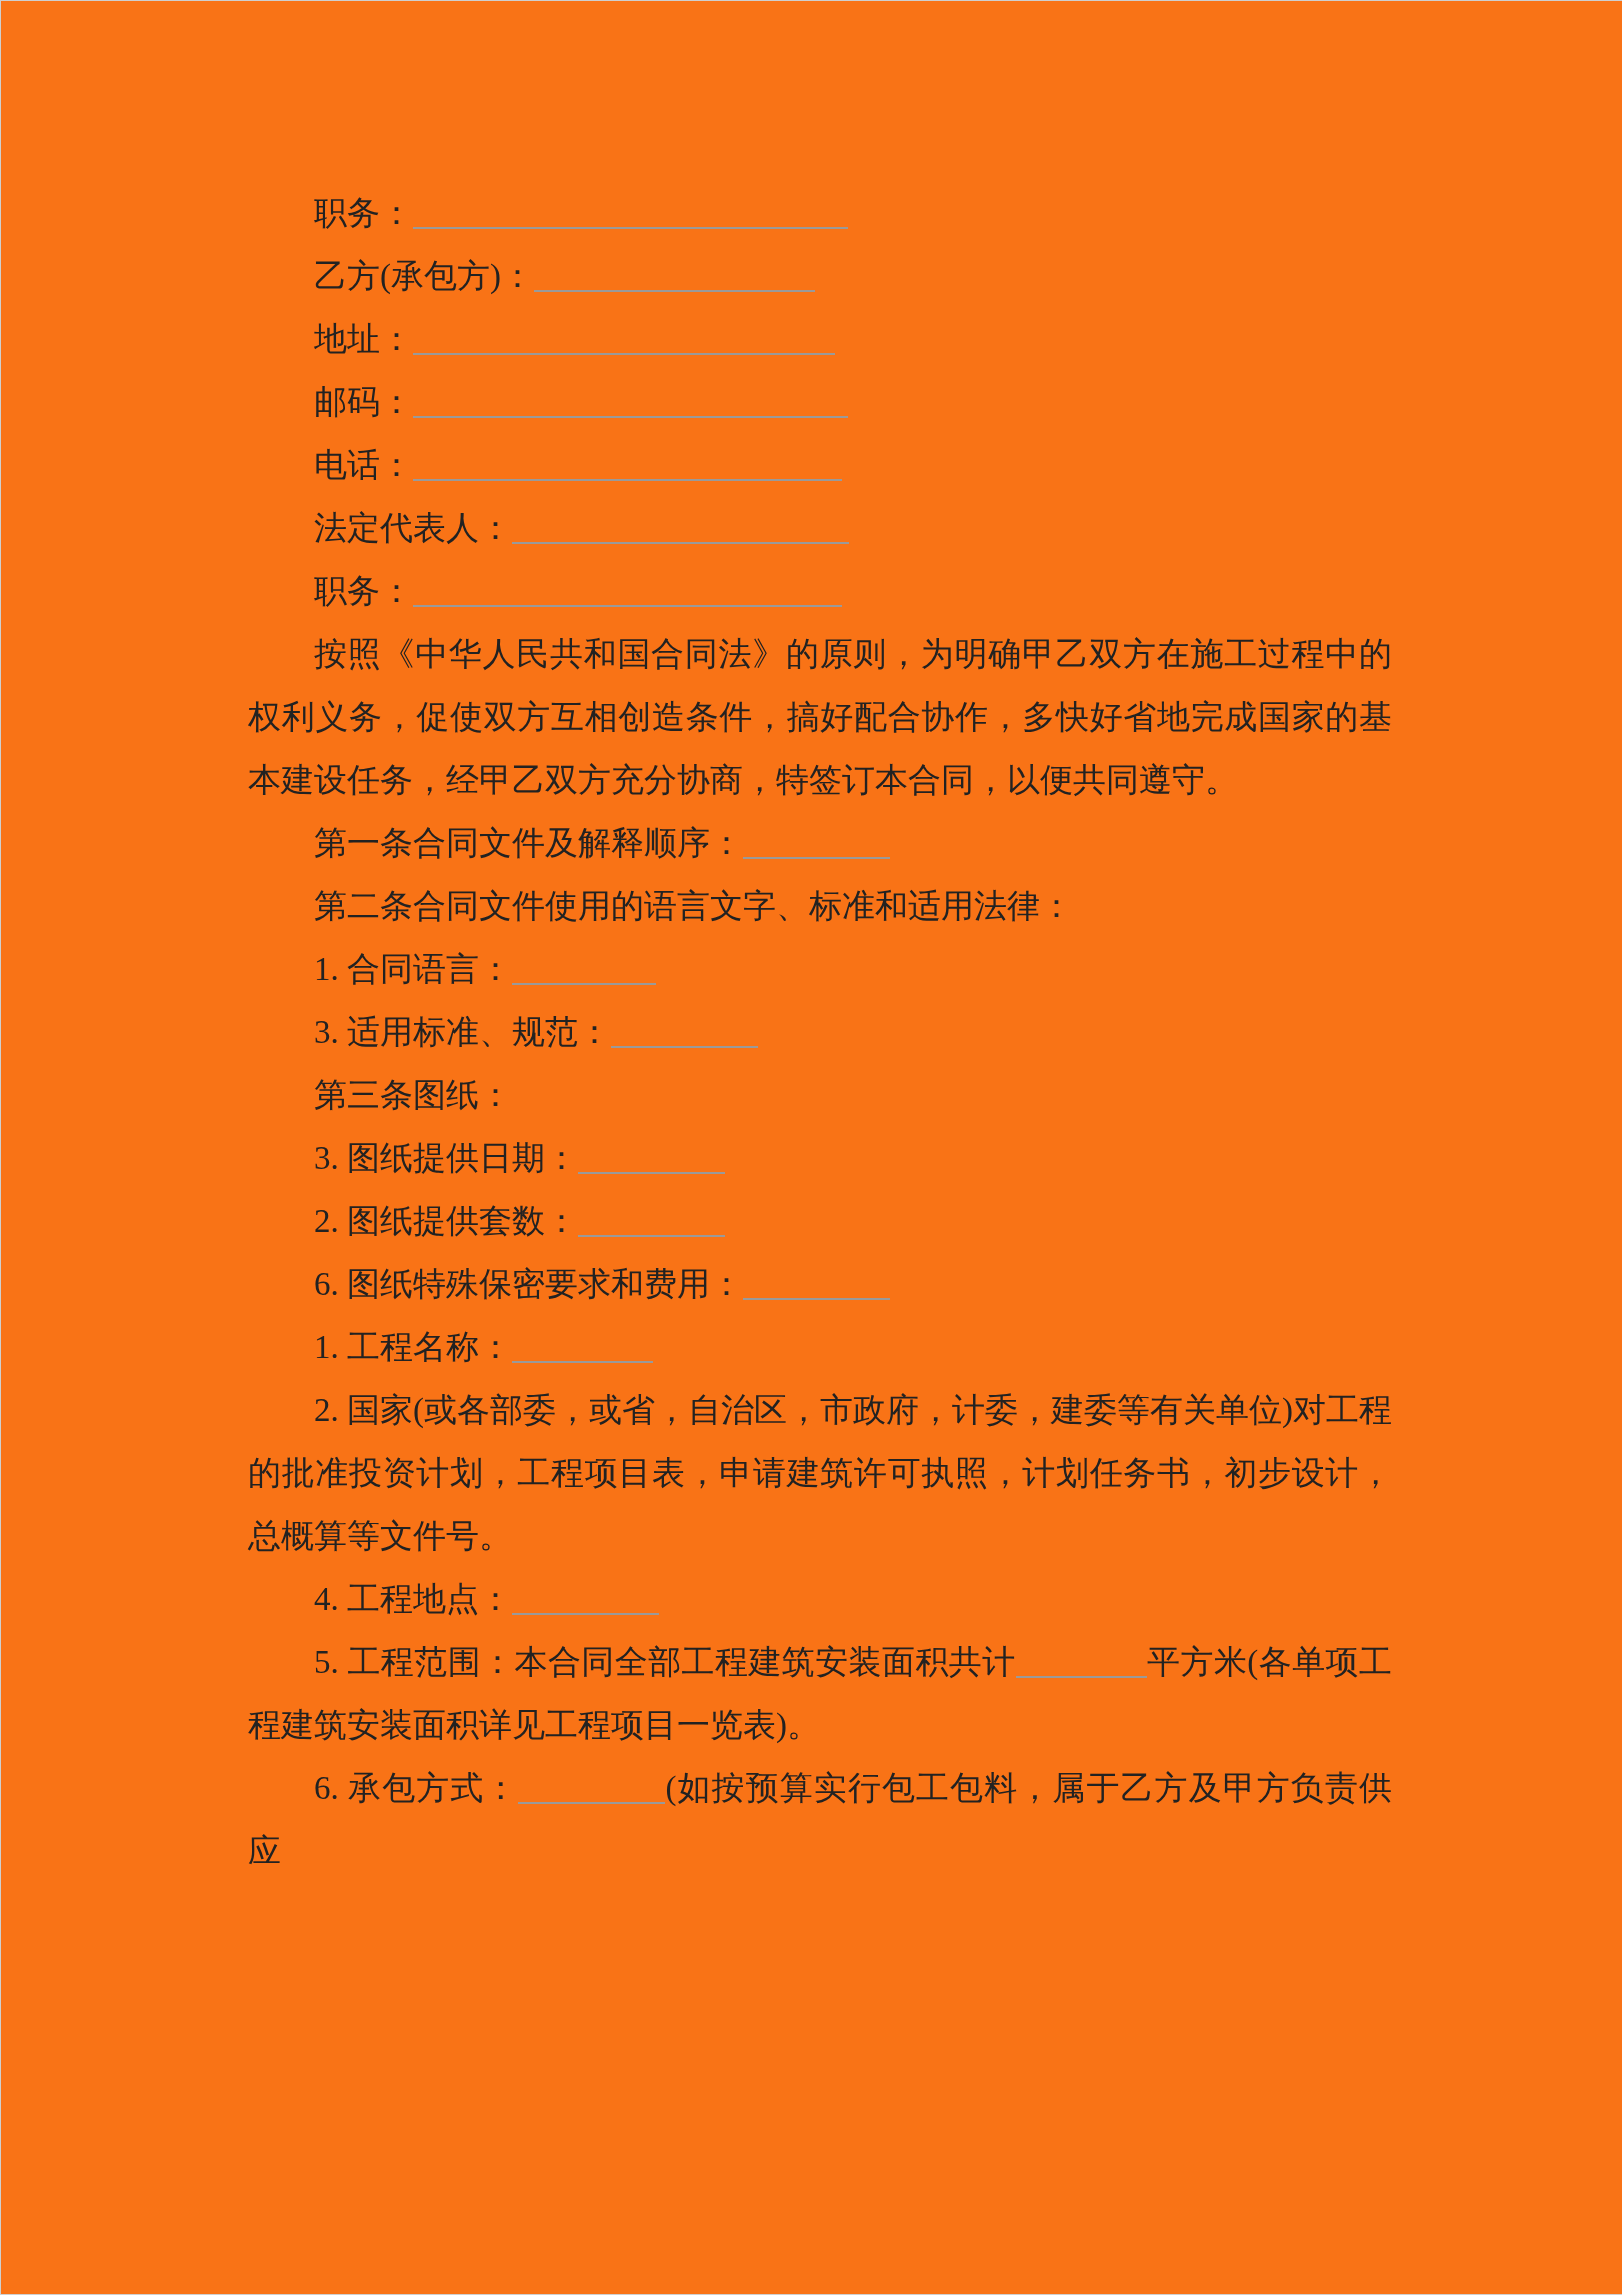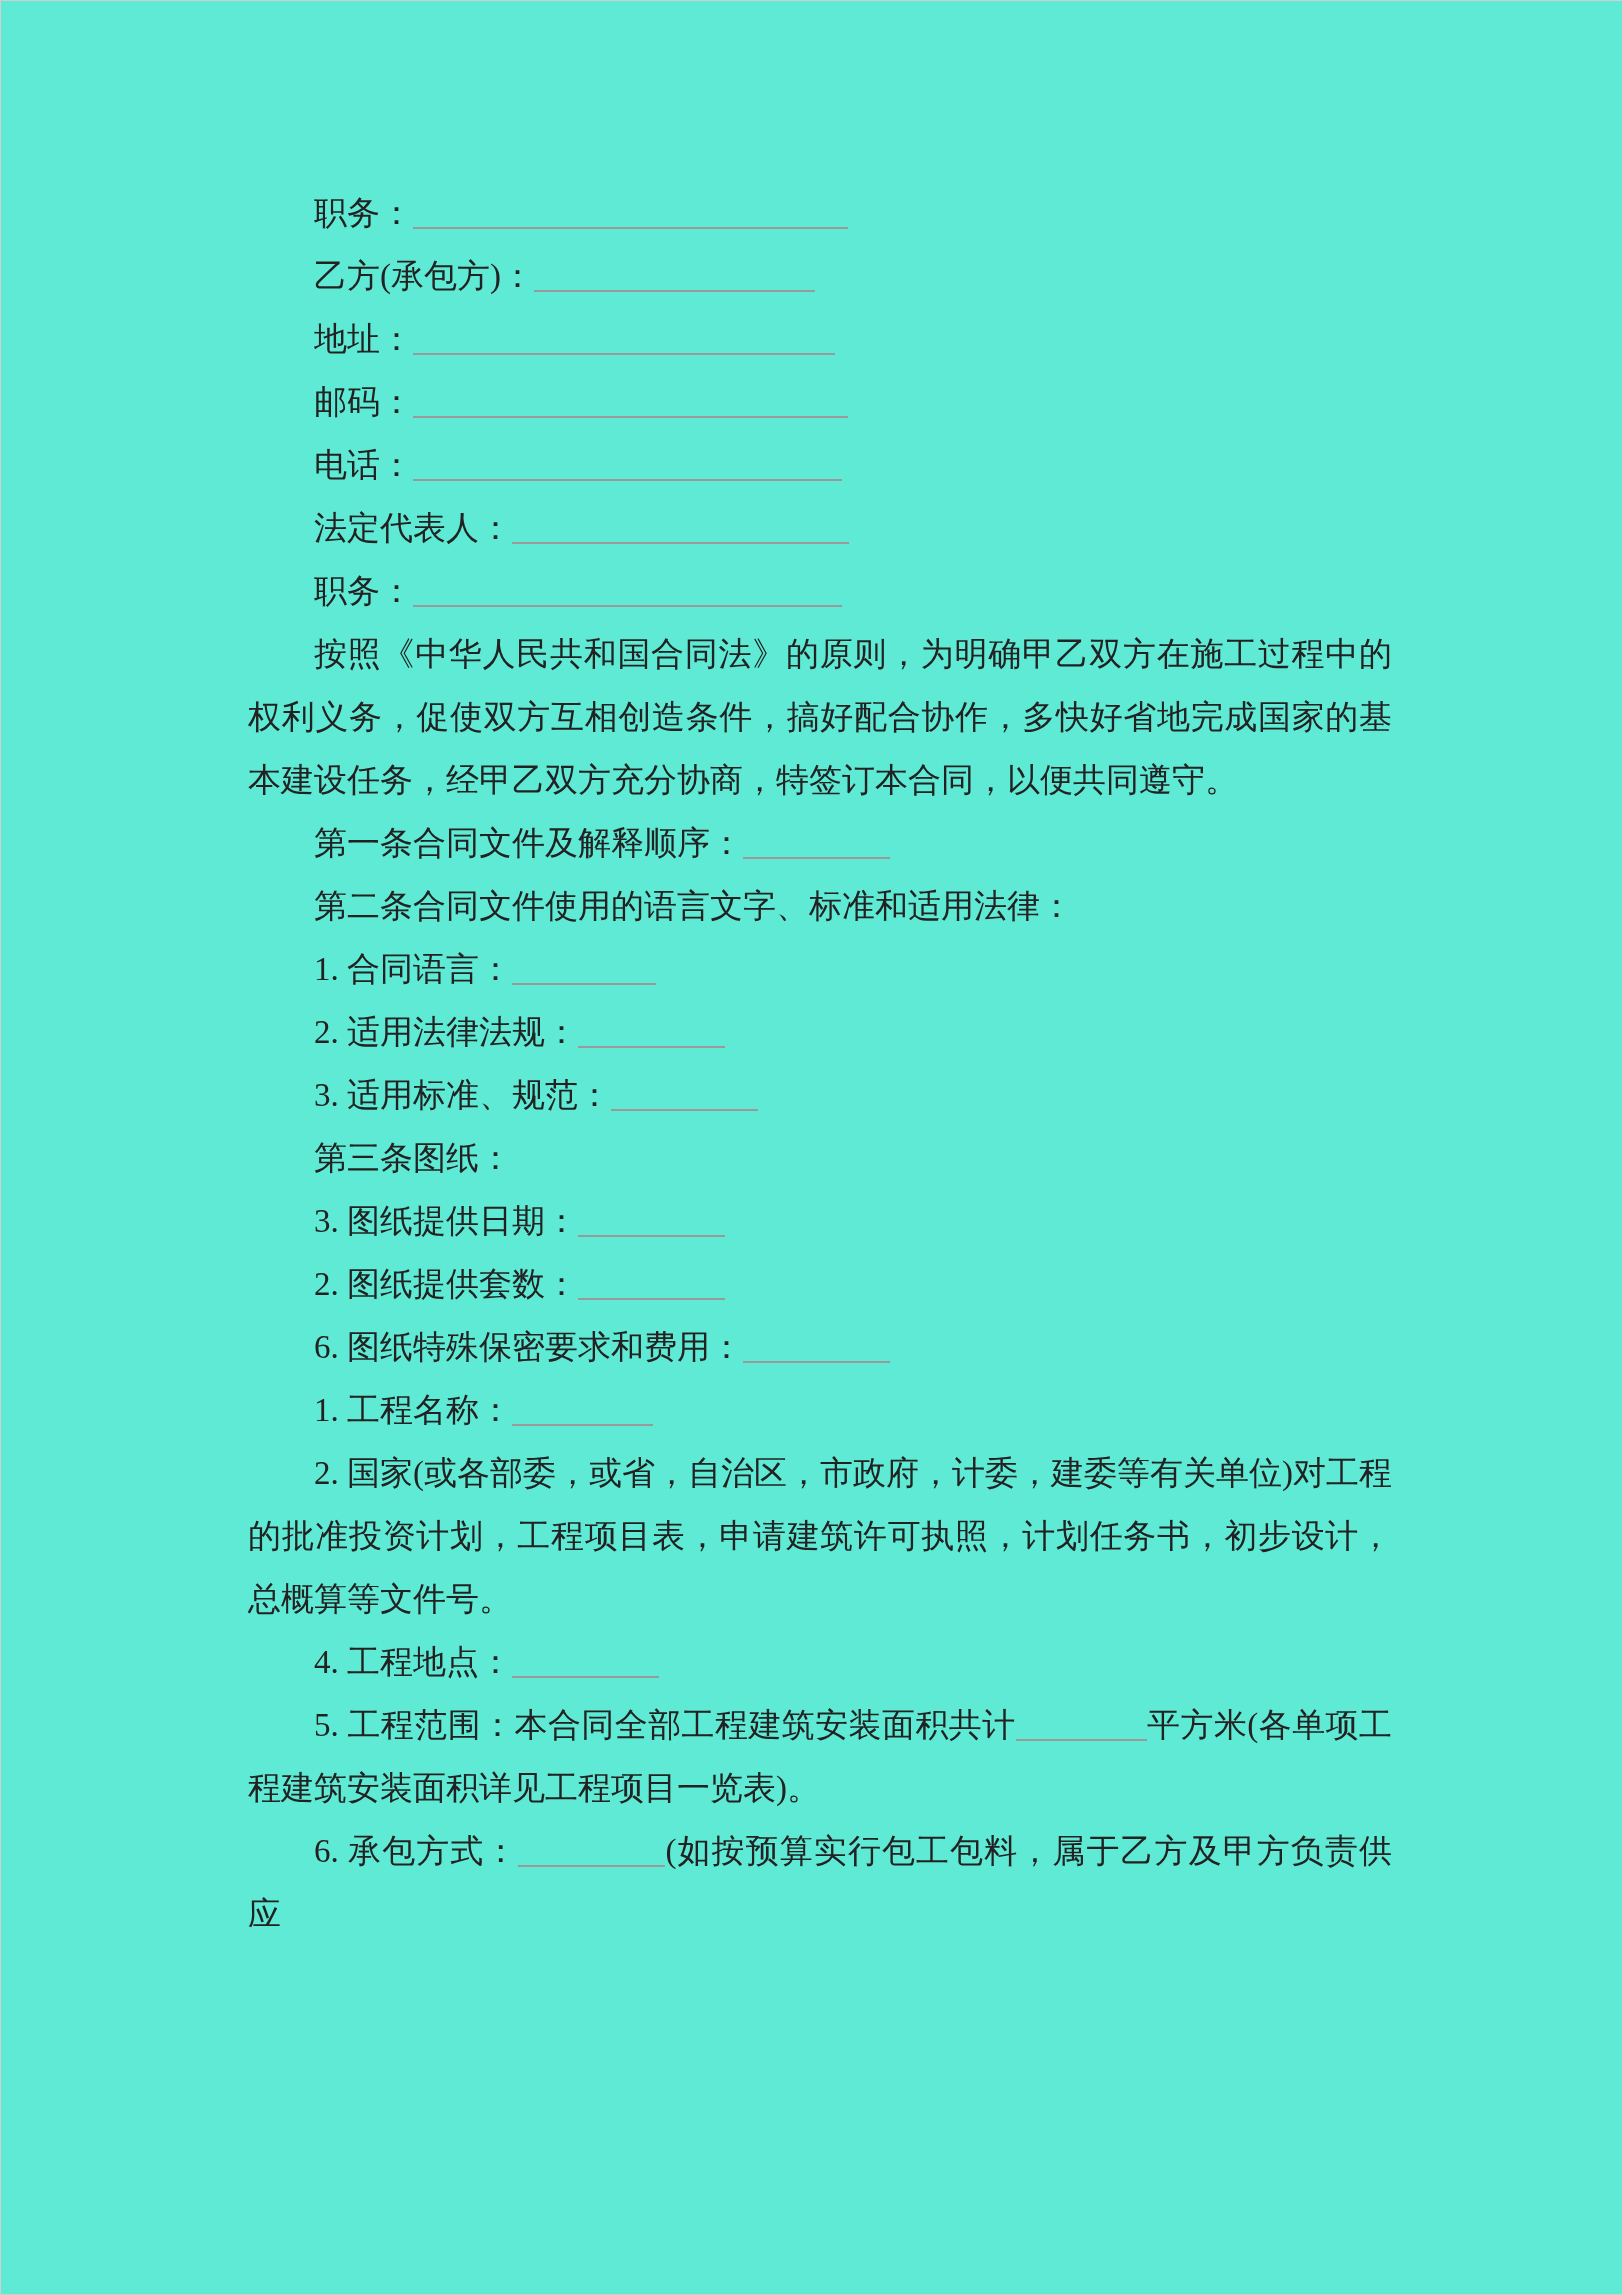--- a/index.html
+++ b/index.html
@@ -4,21 +4,21 @@
 <style>
   html, body {
     margin: 0;
     padding: 0;
     background: #ffffff;
   }
   .page {
     position: relative;
     width: 1623px;
     height: 2295px;
-    background: #5eead4;
+    background: #f97316;
     border: 1.3px solid #cfcfcf;
     box-sizing: border-box;
     overflow: hidden;
     font-family: "Liberation Serif", "DejaVu Serif", serif;
   }
   .content {
     position: absolute;
     left: 247px;
     top: 181px;
     width: 1144px;
@@ -48,21 +48,20 @@
       <p class="line"><span>乙方(承包方)：</span><span class="blank" style="width: 281px;"></span></p>
       <p class="line"><span>地址：</span><span class="blank" style="width: 422px;"></span></p>
       <p class="line"><span>邮码：</span><span class="blank" style="width: 435px;"></span></p>
       <p class="line"><span>电话：</span><span class="blank" style="width: 429px;"></span></p>
       <p class="line"><span>法定代表人：</span><span class="blank" style="width: 337px;"></span></p>
       <p class="line"><span>职务：</span><span class="blank" style="width: 429px;"></span></p>
       <p class="line"><span>按照《中华人民共和国合同法》的原则，为明确甲乙双方在施工过程中的权利义务，促使双方互相创造条件，搞好配合协作，多快好省地完成国家的基本建设任务，经甲乙双方充分协商，特签订本合同，以便共同遵守。</span></p>
       <p class="line"><span>第一条合同文件及解释顺序：</span><span class="blank" style="width: 147px;"></span></p>
       <p class="line"><span>第二条合同文件使用的语言文字、标准和适用法律：</span></p>
       <p class="line"><span>1. 合同语言：</span><span class="blank" style="width: 144px;"></span></p>
-      <p class="line"><span>2. 适用法律法规：</span><span class="blank" style="width: 147px;"></span></p>
       <p class="line"><span>3. 适用标准、规范：</span><span class="blank" style="width: 147px;"></span></p>
       <p class="line"><span>第三条图纸：</span></p>
       <p class="line"><span>3. 图纸提供日期：</span><span class="blank" style="width: 147px;"></span></p>
       <p class="line"><span>2. 图纸提供套数：</span><span class="blank" style="width: 147px;"></span></p>
       <p class="line"><span>6. 图纸特殊保密要求和费用：</span><span class="blank" style="width: 147px;"></span></p>
       <p class="line"><span>1. 工程名称：</span><span class="blank" style="width: 141px;"></span></p>
       <p class="line"><span>2. 国家(或各部委，或省，自治区，市政府，计委，建委等有关单位)对工程的批准投资计划，工程项目表，申请建筑许可执照，计划任务书，初步设计，总概算等文件号。</span></p>
       <p class="line"><span>4. 工程地点：</span><span class="blank" style="width: 147px;"></span></p>
       <p class="line"><span>5. 工程范围：本合同全部工程建筑安装面积共计</span><span class="blank" style="width: 131px;"></span><span>平方米(各单项工程建筑安装面积详见工程项目一览表)。</span></p>
       <p class="line"><span>6. 承包方式：</span><span class="blank" style="width: 147px;"></span><span>(如按预算实行包工包料，属于乙方及甲方负责供应</span></p>

